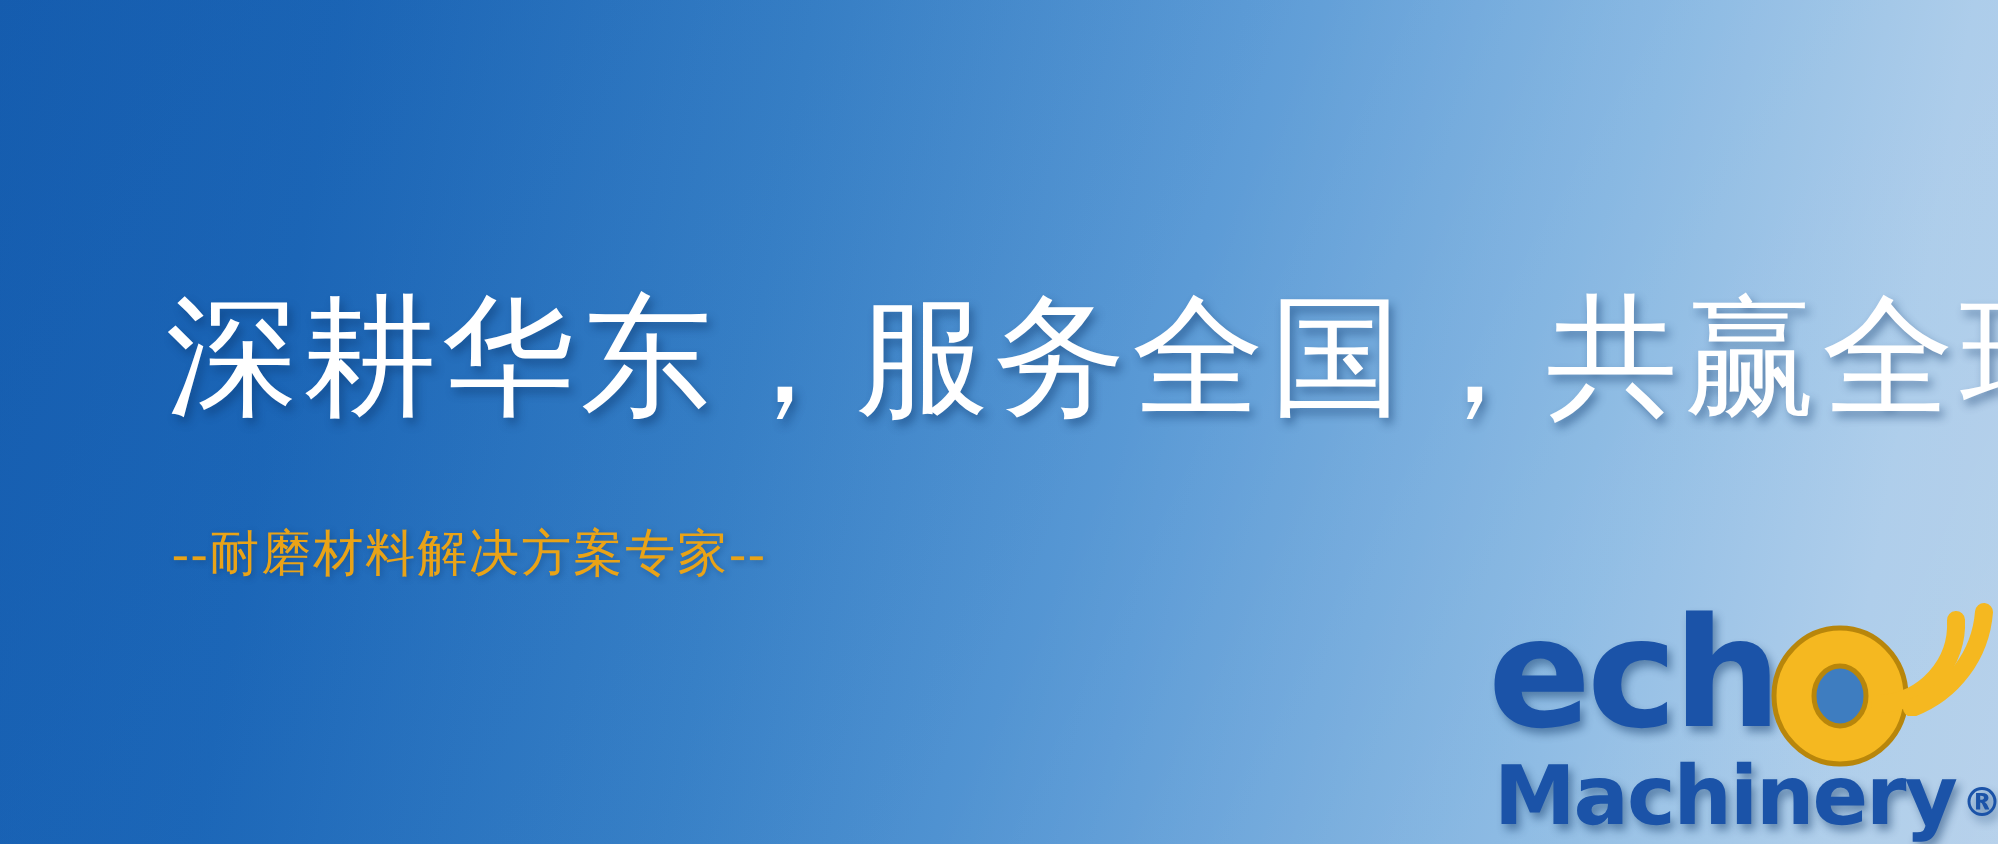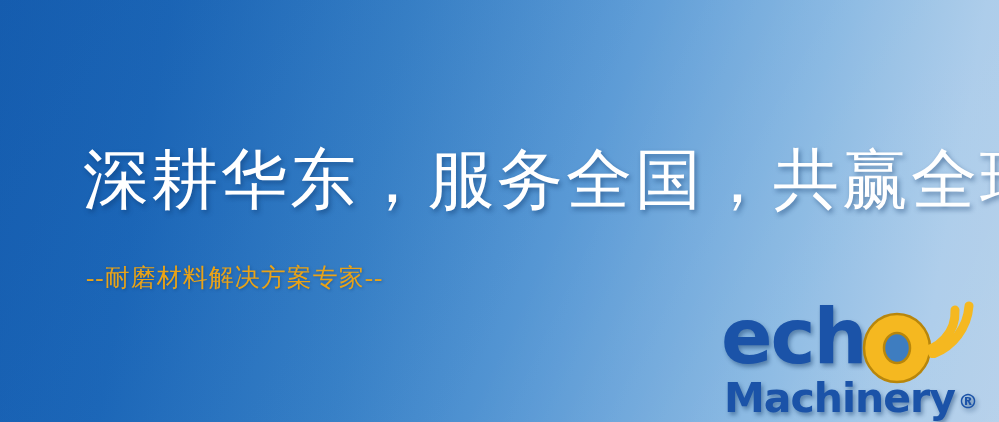--- a/index.html
+++ b/index.html
@@ -60,21 +60,21 @@
     line-height: 1;
     color: #e9a317;
     letter-spacing: 1px;
     white-space: nowrap;
     text-shadow: 1px 1px 3px rgba(10,55,110,0.40);
   }
 
   
   #logo {
     position: absolute;
-    left: 721px;
+    left: 744px;
     top: 300px;
     width: 252px;
     height: 118px;
   }
 
   #logo-wordmark {
     position: absolute;
     left: 0;
     top: 0;
     height: 74px;

